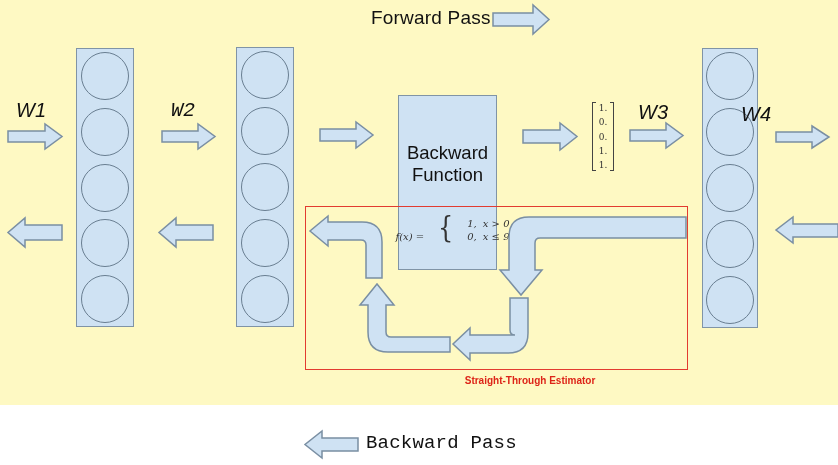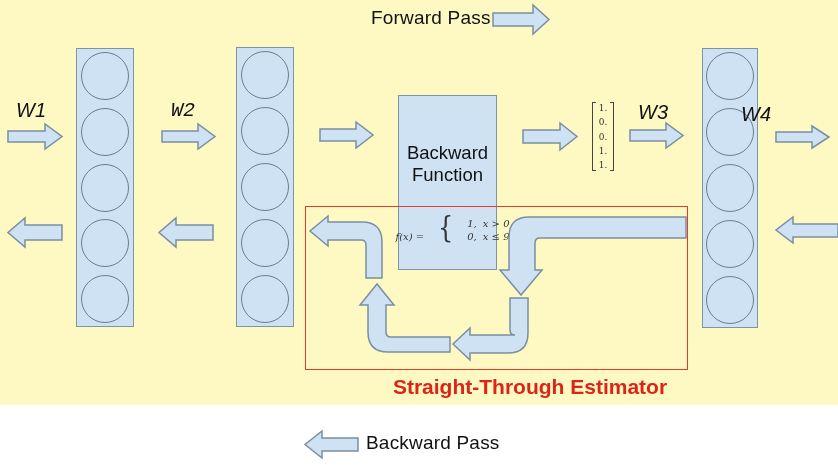--- a/index.html
+++ b/index.html
@@ -29,21 +29,21 @@
              font-family:"DejaVu Serif", serif; font-style:italic; font-size:10px; color:#333; }
   .formula .lhs { white-space:nowrap; }
   .formula .brace { font-size:30px; font-style:normal; font-weight:200; line-height:30px;
                     font-family:"DejaVu Serif", serif; transform:scaleX(0.8); }
   .cases { display:flex; flex-direction:column; gap:2px; }
   .case-row { display:flex; gap:6px; white-space:nowrap; }
 
   .red-box { position:absolute; left:305px; top:206px; width:383px; height:164px;
              border:1.6px solid #e23b30; z-index:4; pointer-events:none; }
   .ste-label { position:absolute; left:380px; top:375px; width:300px; text-align:center;
-               font-size:21px; font-weight:bold; color:#dd2418; z-index:4; }
+               font-size:10px; font-weight:bold; color:#dd2418; z-index:4; }
 
   .vector { position:absolute; left:592px; top:102px; width:22px; height:69px; z-index:3;
             font-family:"DejaVu Serif", serif; font-size:9px; color:#333; }
   .vbracket { position:absolute; top:0; bottom:0; width:4px; }
   .vbracket.left  { left:0;  border-left:1.2px solid #444; border-top:1.2px solid #444; border-bottom:1.2px solid #444; }
   .vbracket.right { right:0; border-right:1.2px solid #444; border-top:1.2px solid #444; border-bottom:1.2px solid #444; }
   .ventries { position:absolute; left:4px; right:4px; top:1px; bottom:1px;
               display:flex; flex-direction:column; justify-content:space-between;
               align-items:center; }
 </style>
@@ -64,21 +64,21 @@
     <path d="M213,225 H176 V218 L159,232.5 L176,247 V240 H213 Z"></path>
     <path d="M838,224 H793 V217 L776,230 L793,243 V237 H838 Z"></path>
     <path d="M358,438 H322 V431 L305,444.5 L322,458 V451 H358 Z"></path>
     <path d="M686,217 H529 Q509,217 509,237 V270 H500 L521,295 L542,270 H535 V243 Q535,238 540,238 H686 Z"></path>
     <path d="M510,298 H528 V333 Q528,353 508,353 H470 V360 L453,344 L470,328 V335 H515 Q510,335 510,330 Z"></path>
     <path d="M450,337 H391 Q386,337 386,332 V305 H394 L377,284 L360,305 H368 V332 Q368,352 388,352 H450 Z"></path>
     <path d="M366,278 V245 Q366,240 361,240 H328 V246 L310,231 L328,216 V222 H362 Q382,222 382,242 V278 Z"></path>
   </svg>
 
   <div class="lbl pass-label" style="left:371px; top:7px;">Forward Pass</div>
-  <div class="lbl pass-label" style="left:366px; top:432px;">Backward Pass</div>
+  <div class="lbl pass-label" style="left:366px; top:432px;font-family:Liberation Mono, monospace;">Backward Pass</div>
 
   <div class="lbl w-label" style="left:16px;  top:99px;">W1</div>
   <div class="lbl w-label" style="left:171px; top:99px;font-family:Liberation Mono, monospace;">W2</div>
   <div class="lbl w-label" style="left:638px; top:101px;">W3</div>
   <div class="lbl w-label" style="left:741px; top:103px;">W4</div>
 
   <div class="layer" style="left:76px; top:48px; width:58px; height:279px;">
     <div class="node"></div>
     <div class="node"></div>
     <div class="node"></div>

